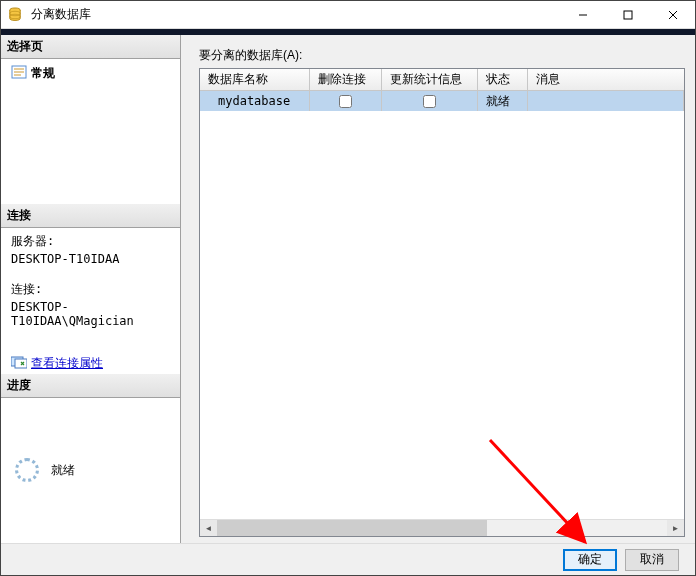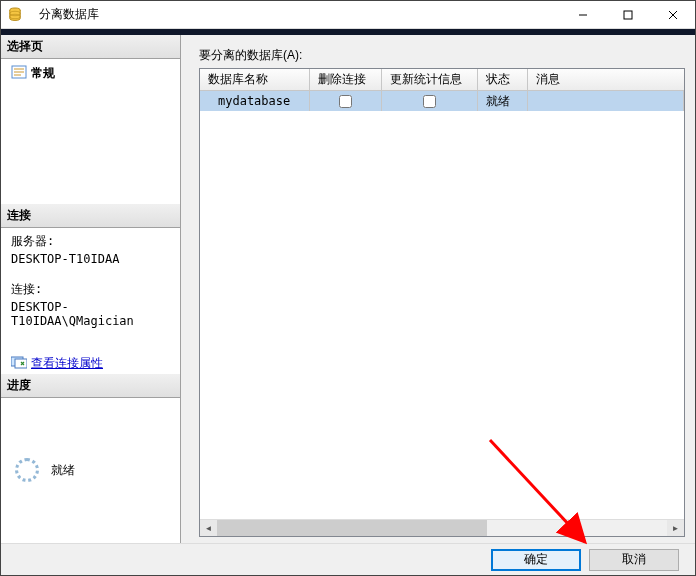--- a/index.html
+++ b/index.html
@@ -25,21 +25,21 @@
       display: flex;
       align-items: center;
       justify-content: space-between;
       padding: 0 0 0 6px;
       background: #fff;
       border-bottom: 1px solid #ddd;
     }
     .titlebar-left {
       display: flex;
       align-items: center;
-      gap: 16px;
+      gap: 8px;
     }
     .db-icon {
       width: 16px; height: 16px;
       display: inline-block;
     }
     .titlebar-buttons {
       display: flex;
     }
     .title-btn {
       width: 45px;
@@ -191,21 +191,21 @@
       height: 32px;
       background: #f0f0f0;
       display: flex;
       justify-content: flex-end;
       align-items: center;
       gap: 8px;
       padding-right: 16px;
       border-top: 1px solid #ddd;
     }
     .btn {
-      width: 90px;
+      width: 54px;
       height: 22px;
       background: #e1e1e1;
       border: 1px solid #adadad;
       display: flex;
       align-items: center;
       justify-content: center;
       font-size: 12px;
     }
     .btn.primary {
       border: 2px solid #0078d7;

